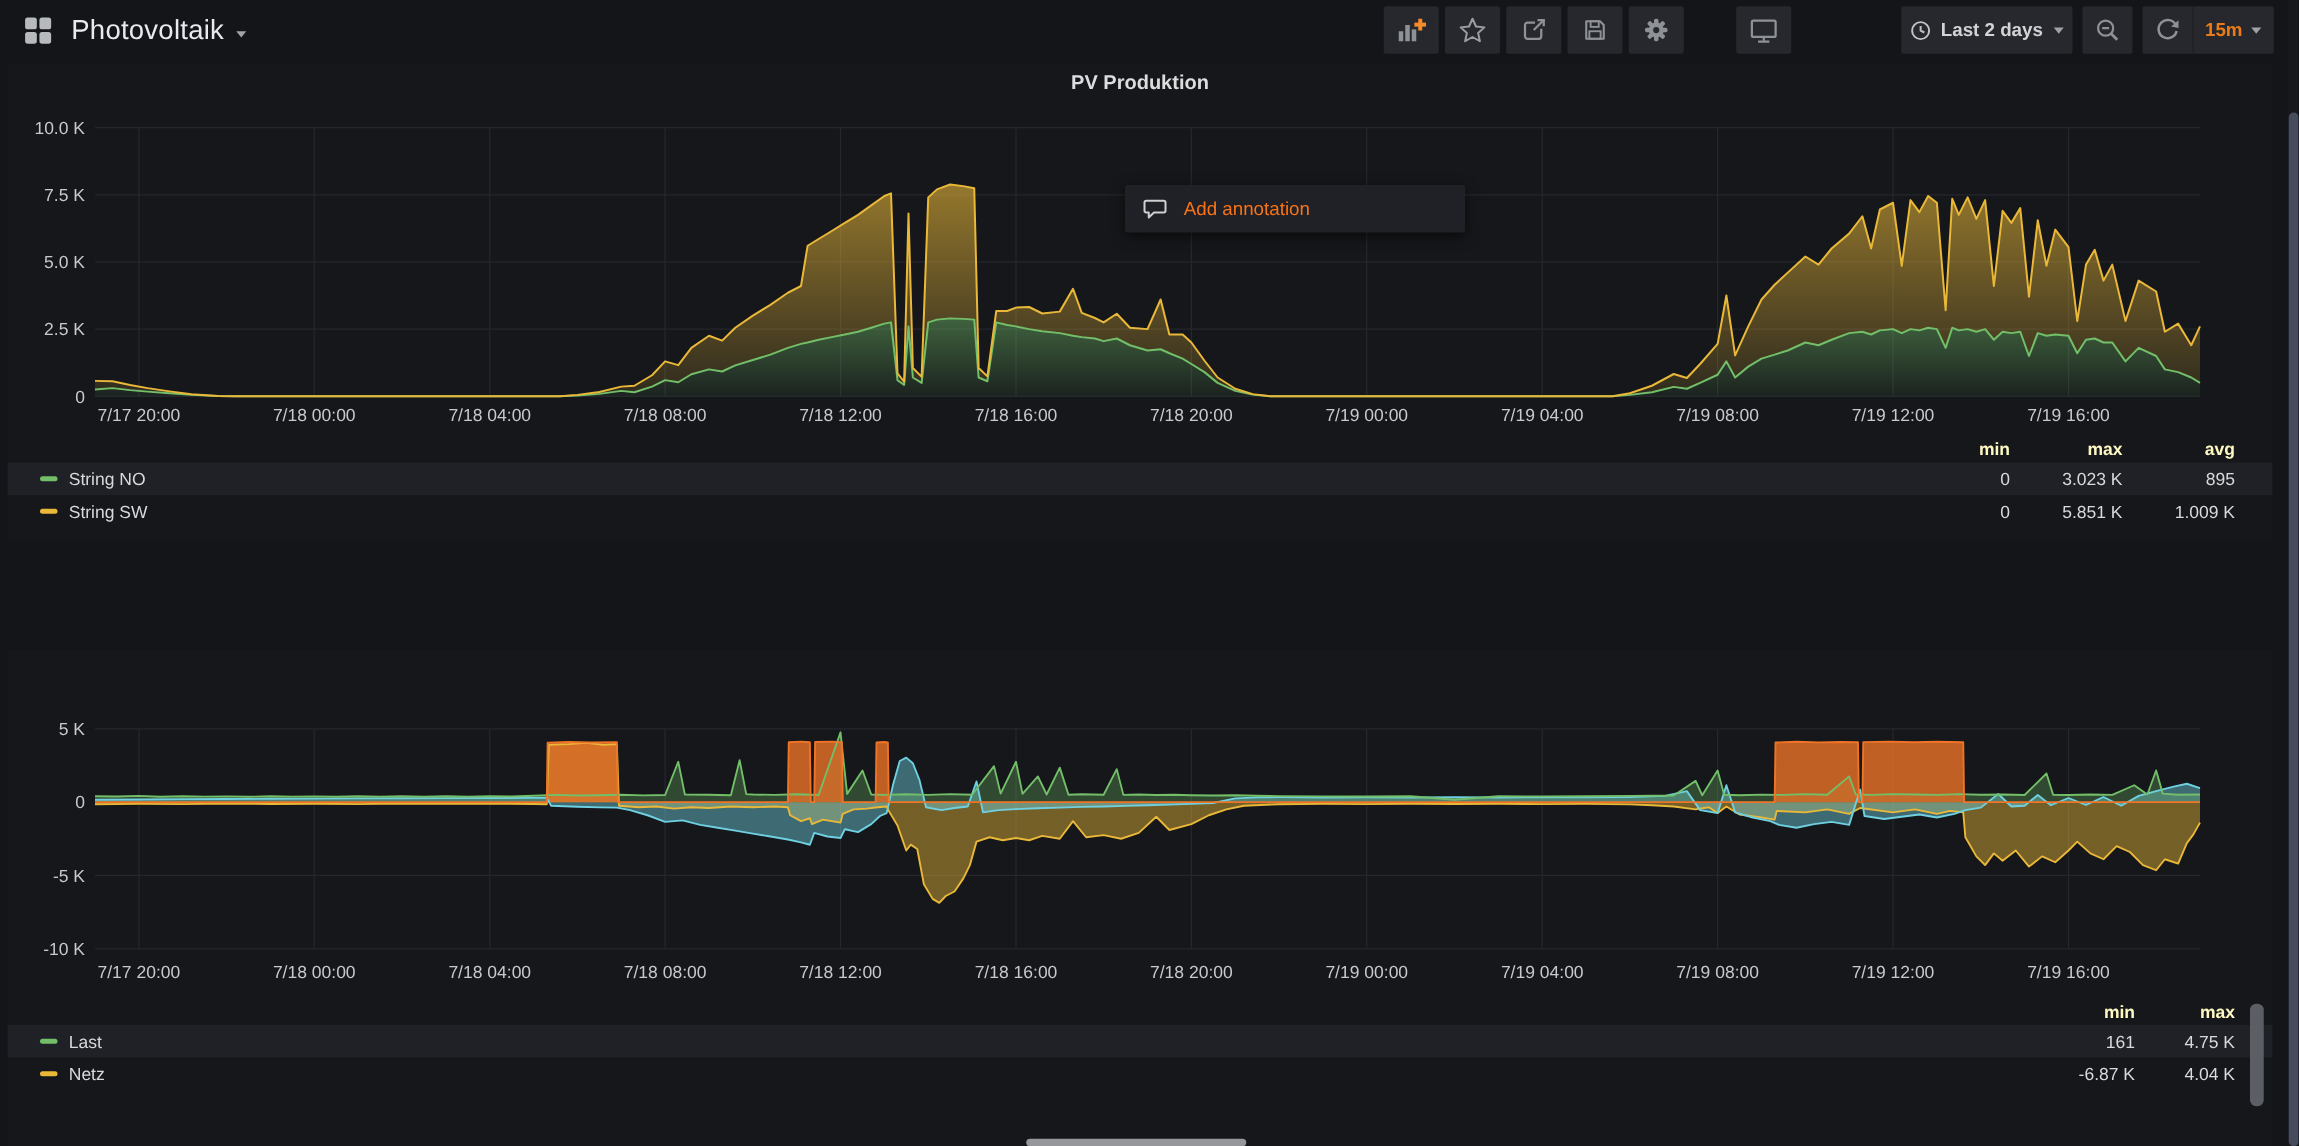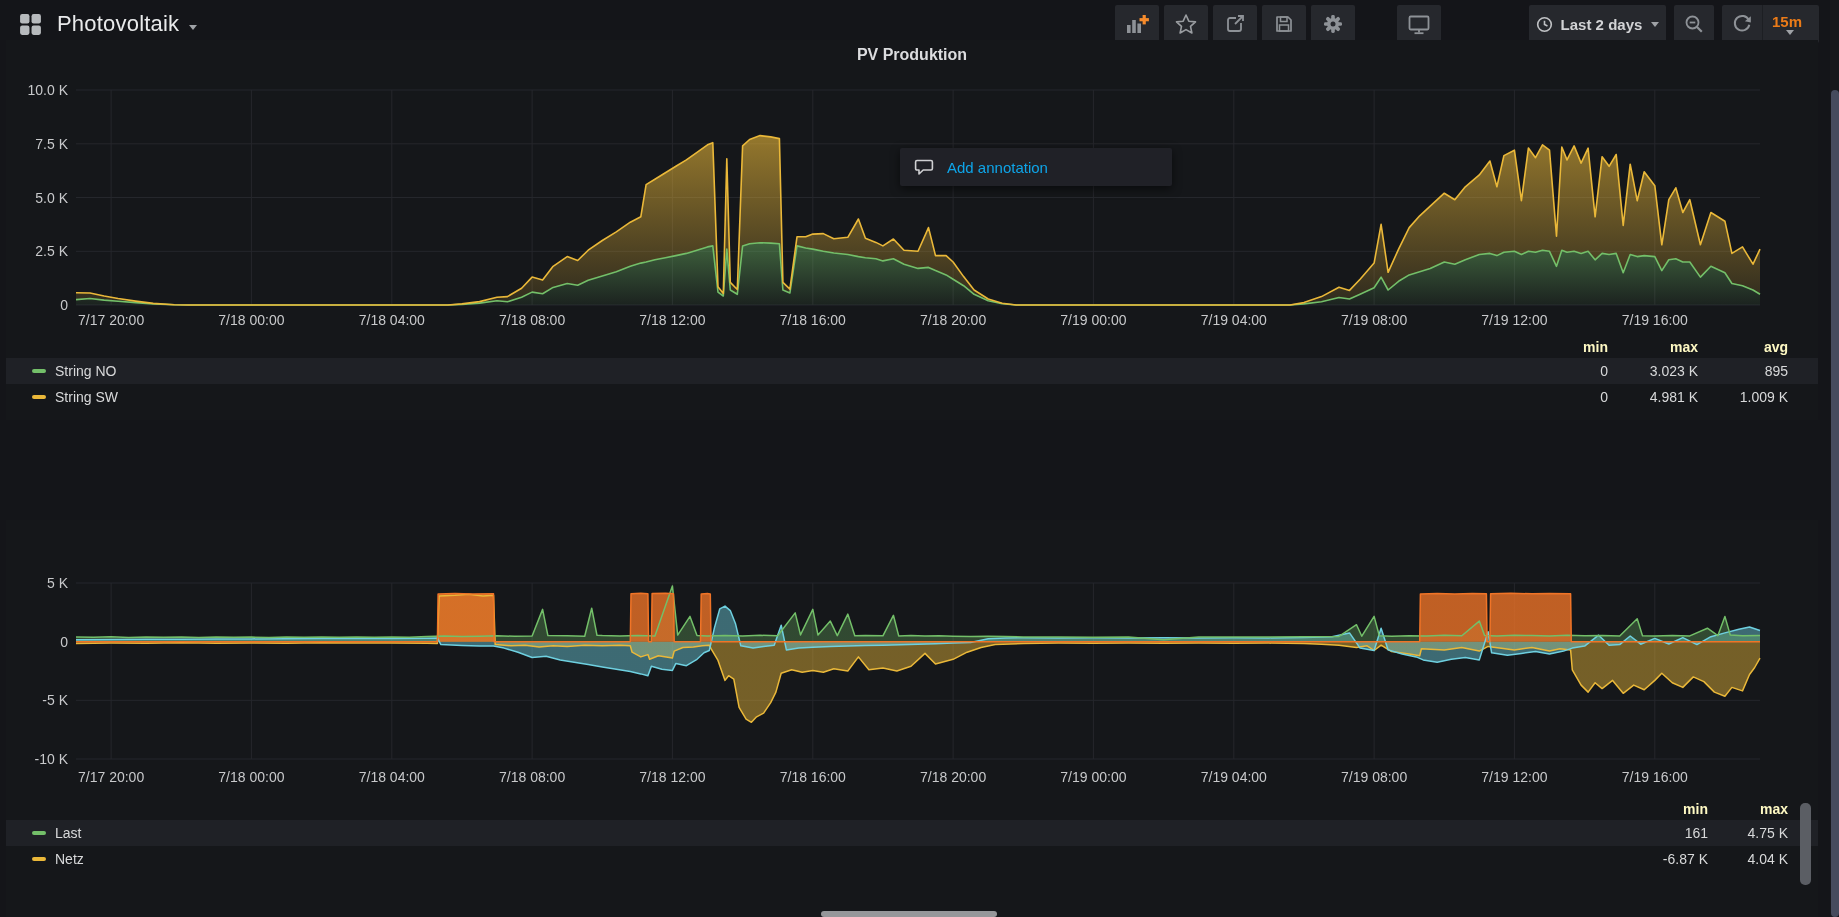--- a/index.html
+++ b/index.html
@@ -15,42 +15,42 @@
   .toolbar{position:absolute;right:20px;top:5px;height:38px;display:flex;align-items:center;}
   .tb-btn{width:44px;height:38px;background:#26282d;border-radius:2px;display:flex;align-items:center;
           justify-content:center;margin-left:5px;flex:none;}
   .tb-btn:first-child{margin-left:0;}
   .gap-lg{margin-left:42px !important;}
   .picker{width:137px;height:38px;background:#26282d;border-radius:2px;display:flex;align-items:center;
           justify-content:center;margin-left:88px;flex:none;}
   .picker-label{color:#d2d3d5;font-size:15px;font-weight:700;margin:0 9px 0 8px;}
   .refresh-group{height:38px;background:#26282d;border-radius:2px;display:flex;align-items:center;margin-left:8px;flex:none;}
   .refresh-icon-box{width:40px;display:flex;justify-content:center;align-items:center;border-right:1px solid #1d1f23;height:38px;}
-  .refresh-int{display:flex;align-items:center;padding:0 10px 0 9px;flex-direction:column;}
+  .refresh-int{display:flex;align-items:center;padding:0 10px 0 9px;}
   .refresh-int-label{color:#eb7b18;font-size:15px;font-weight:700;margin-right:7px;}
   
   .panel{position:absolute;background:#15171a;}
   .panel-title{position:absolute;top:6px;left:0;right:0;text-align:center;color:#dcdddf;font-size:16px;font-weight:700;}
   svg.chart{position:absolute;left:0;display:block;}
   svg.chart text{font-family:"Liberation Sans",sans-serif;}
   
   .legend{position:absolute;left:0;right:0;}
   .lg-head{display:flex;align-items:center;height:22px;}
   .lg-spacer{flex:1;}
   .lg-cells{margin-left:auto;display:flex;padding-right:30px;}
   .lg-cell{text-align:right;color:#d8d9da;font-size:14px;flex:none;}
   .lg-headcell{color:#fef9c3;font-weight:700;}
   .lg-row{display:flex;align-items:center;height:26px;}
   .lg-row.hl{background:#1f2126;}
   .lg-swatch{width:14px;height:4px;border-radius:2px;margin-left:26px;flex:none;}
   .lg-name{color:#d8d9da;font-size:14px;margin-left:9px;white-space:nowrap;}
   
   .ctx{position:absolute;left:900px;top:148px;width:272px;height:38px;background:#202127;border-radius:2px;
        display:flex;align-items:center;box-shadow:0 3px 10px rgba(0,0,0,.55);z-index:6;}
-  .ctx-label{color:#0ea5e9;font-size:15px;margin-left:13px;}
+  .ctx-label{color:#f97316;font-size:15px;margin-left:13px;}
   
   .v-scroll{position:absolute;top:0;right:0;width:9px;height:917px;background:#17181c;z-index:8;}
   .v-thumb{position:absolute;left:1px;top:90px;width:8px;height:827px;background:#464b5d;border-radius:4px;}
   .lg2-scroll{position:absolute;right:7px;top:283px;width:11px;height:82px;background:#5b5e64;border-radius:5px;z-index:4;}
   .h-scroll{position:absolute;left:815px;top:391px;width:176px;height:6px;background:#96979a;border-radius:3px;z-index:4;}
   .icon{display:block;}
 </style>
 </head>
 <body>
 
@@ -145,21 +145,21 @@
           </svg>
         </div>
         <div class="refresh-int">
           <span class="refresh-int-label">15m</span>
           <span class="caret"></span>
         </div>
       </div>
     </div>
   </div>
 
-  <div class="panel" style="left:6px;top:40px;width:1812px;height:380px;">
+  <div class="panel" style="left:6px;top:52px;width:1812px;height:380px;">
     <div class="panel-title">PV Produktion</div>
     <svg class="chart" id="chart0" width="1812" height="250" style="top:43px;">
         <defs>
           <linearGradient id="c0g0" x1="0" y1="0" x2="0" y2="1">
             <stop offset="0%" stop-color="#73BF69" stop-opacity="0.45"></stop>
             <stop offset="100%" stop-color="#73BF69" stop-opacity="0.07"></stop>
           </linearGradient>
           <linearGradient id="c0g1" x1="0" y1="0" x2="0" y2="1">
             <stop offset="0%" stop-color="#EAB839" stop-opacity="0.6"></stop>
             <stop offset="100%" stop-color="#EAB839" stop-opacity="0.12"></stop>
@@ -220,21 +220,21 @@
             <div class="lg-cell" style="width: 90px;">0</div>
             <div class="lg-cell" style="width: 90px;">3.023 K</div>
             <div class="lg-cell" style="width: 90px; text-align: right;">895</div>
           </div>
         </div>
         <div class="lg-row">
           <span class="lg-swatch" style="background: rgb(234, 184, 57);"></span>
           <span class="lg-name">String SW</span>
           <div class="lg-cells">
             <div class="lg-cell" style="width: 90px;">0</div>
-            <div class="lg-cell" style="width: 90px;">4.981 K</div>
+            <div class="lg-cell" style="width: 90px;">5.851 K</div>
             <div class="lg-cell" style="width: 90px;">1.009 K</div>
           </div>
         </div>
       </div>
   </div>
 
   <div class="panel" style="left:6px;top:520px;width:1812px;height:397px;">
     <svg class="chart" id="chart1" width="1812" height="215" style="top:55px;">
         <defs>
           <linearGradient id="c1g0" x1="0" y1="0" x2="0" y2="1">

